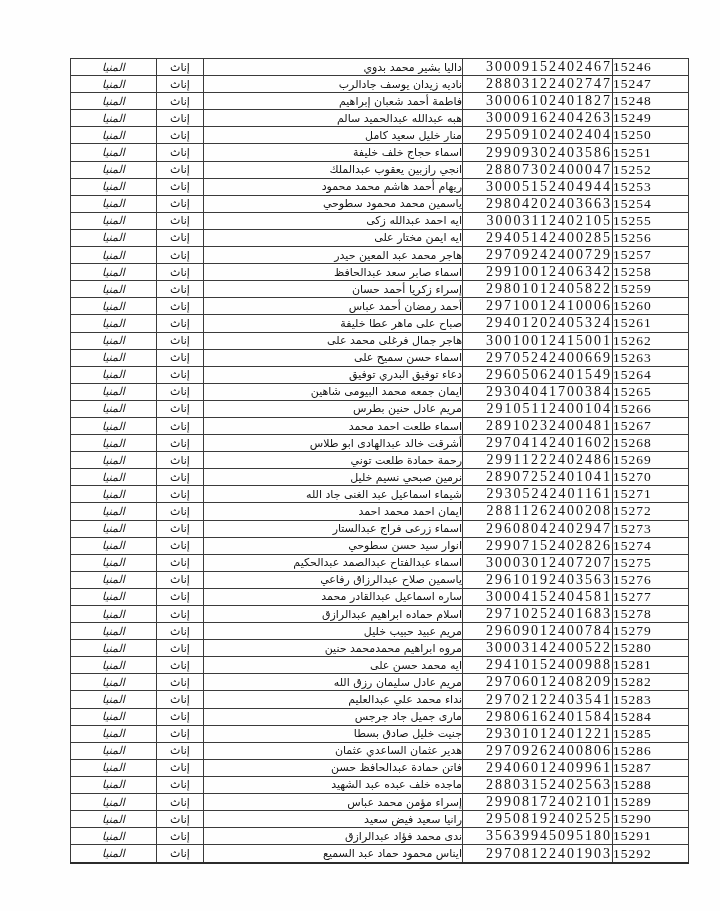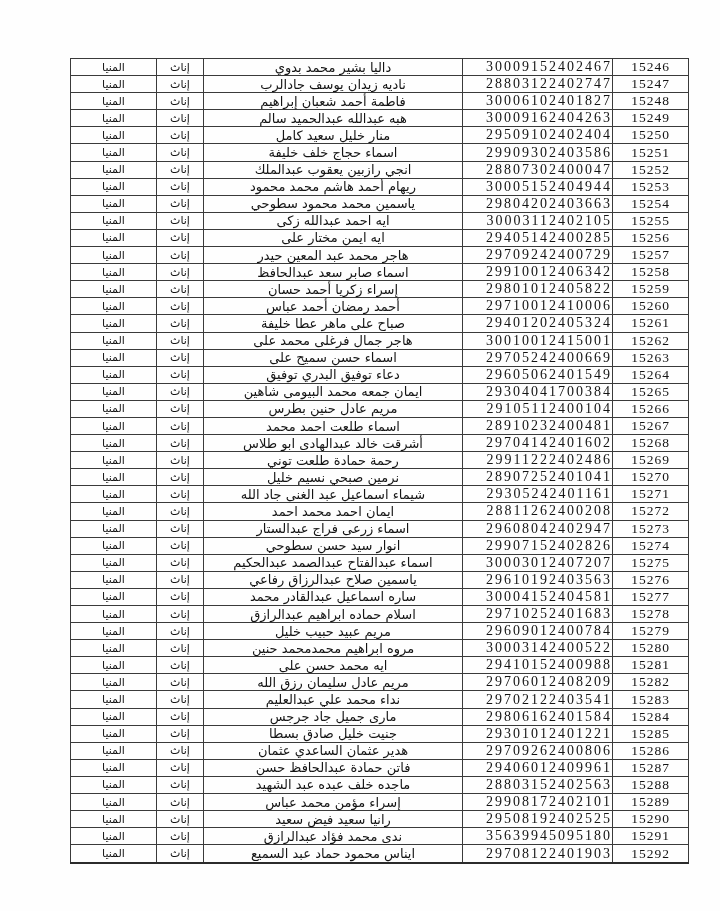--- a/index.html
+++ b/index.html
@@ -39,45 +39,45 @@
   col.c-serial      { width: 76px;  }
   col.c-national_id { width: 150px; }
   col.c-name        { width: 259px; }
   col.c-gender      { width: 47px;  }
   col.c-governorate { width: 86px;  }
 
   td.col-serial {
     font-family: "Liberation Serif", serif;
     font-size: 13.5px;
     letter-spacing: 1px;
-    text-align: center;
+    text-align: left;
     direction: ltr;
   }
   td.col-national_id {
     font-family: "Liberation Serif", serif;
     font-size: 14px;
     letter-spacing: 2px;
     text-align: right;
     padding-left: 6px;
     direction: ltr;
     border-left: 2px solid #1c1c1c;
     border-right: 2px solid #1c1c1c;
   }
   td.col-name {
-    font-size: 13px;
-    text-align: center;
+    font-size: 11px;
+    text-align: right;
     padding-right: 4px;
     padding-left: 2px;
     margin-top: 16px;
   }
   td.col-gender, td.col-governorate {
     font-size: 11px;
     text-align: center;
   }
-  td.col-governorate { border-right: 1.5px solid #2b2b2b; }
+  td.col-governorate { border-right: 1.5px solid #2b2b2b; font-style: italic; }
   
   td.active-box {
     border: 2.5px solid #111111;
   }
 </style>
 </head>
 <body>
 
 <div class="page">
   <table class="records">

